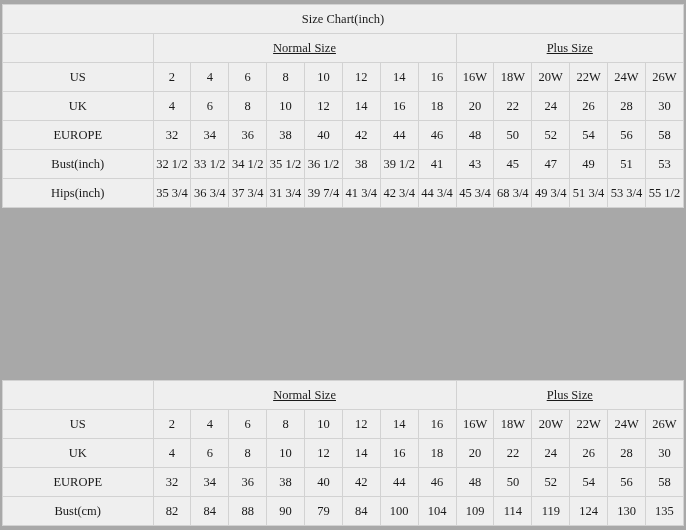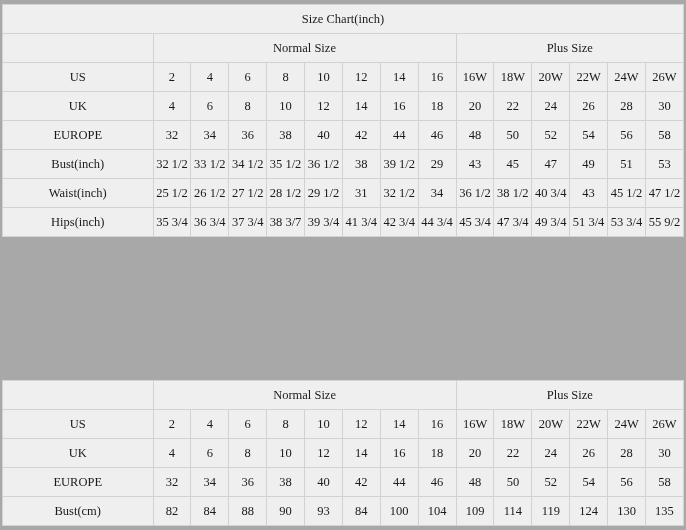--- a/index.html
+++ b/index.html
@@ -48,20 +48,21 @@
   td.title-cell {
     font-size: 15px;
     background: #f4f4f4;
     height: 24px;
     border-top: 1px solid #d2d2d2;
   }
   td.group-cell {
     font-size: 15px;
     background: #efefef;
     height: 23px;
+    text-decoration: underline;
   }
   td.row-label {
     font-size: 14px;
     background: #efefef;
   }
   td.blank-cell {
     background: #efefef;
   }
   tr.tall td {
     height: 28px;
@@ -154,61 +155,44 @@
           </tr>
           <tr class="tall">
             <td class="row-label">Bust(inch)</td>
             <td>32 1/2</td>
             <td>33 1/2</td>
             <td>34 1/2</td>
             <td>35 1/2</td>
             <td>36 1/2</td>
             <td>38</td>
             <td>39 1/2</td>
-            <td>29</td>
+            <td>41</td>
             <td>43</td>
             <td>45</td>
             <td>47</td>
             <td>49</td>
             <td>51</td>
             <td>53</td>
           </tr>
           <tr class="tall">
-            <td class="row-label">Waist(inch)</td>
-            <td>25 1/2</td>
-            <td>26 1/2</td>
-            <td>27 1/2</td>
-            <td>28 1/2</td>
-            <td>29 1/2</td>
-            <td>31</td>
-            <td>32 1/2</td>
-            <td>34</td>
-            <td>36 1/2</td>
-            <td>38 1/2</td>
-            <td>40 3/4</td>
-            <td>43</td>
-            <td>45 1/2</td>
-            <td>47 1/2</td>
-          </tr>
-          <tr class="tall">
             <td class="row-label">Hips(inch)</td>
             <td>35 3/4</td>
             <td>36 3/4</td>
             <td>37 3/4</td>
-            <td>38 3/7</td>
-            <td>39 3/4</td>
+            <td>31 3/4</td>
+            <td>39 7/4</td>
             <td>41 3/4</td>
             <td>42 3/4</td>
             <td>44 3/4</td>
             <td>45 3/4</td>
-            <td>47 3/4</td>
+            <td>68 3/4</td>
             <td>49 3/4</td>
             <td>51 3/4</td>
             <td>53 3/4</td>
-            <td>55 9/2</td>
+            <td>55 1/2</td>
           </tr>
         </tbody>
     </table>
   </div>
 
   <div class="chart-block">
     <table class="size-table">
       <colgroup>
         <col class="label-col">
         <col class="data-col">
@@ -282,21 +266,21 @@
             <td>54</td>
             <td>56</td>
             <td>58</td>
           </tr>
           <tr class="tall">
             <td class="row-label">Bust(cm)</td>
             <td>82</td>
             <td>84</td>
             <td>88</td>
             <td>90</td>
-            <td>93</td>
+            <td>79</td>
             <td>84</td>
             <td>100</td>
             <td>104</td>
             <td>109</td>
             <td>114</td>
             <td>119</td>
             <td>124</td>
             <td>130</td>
             <td>135</td>
           </tr>

